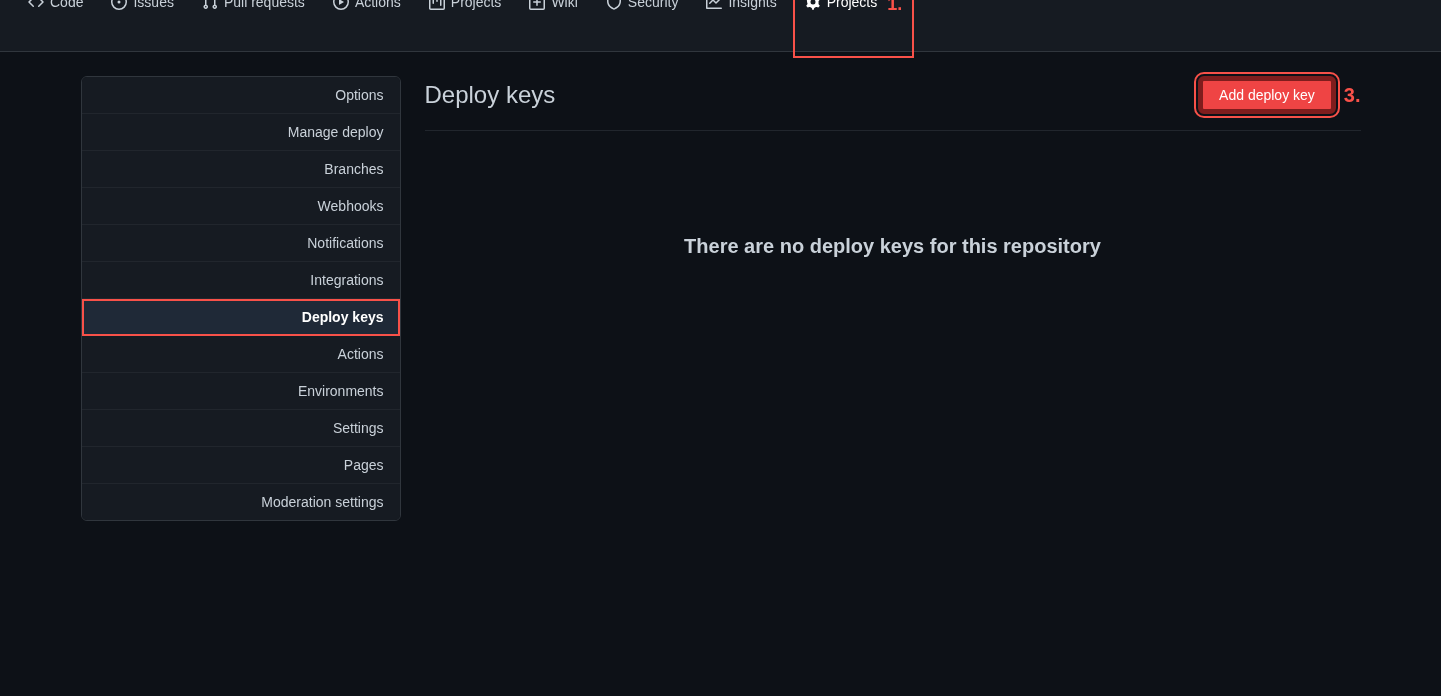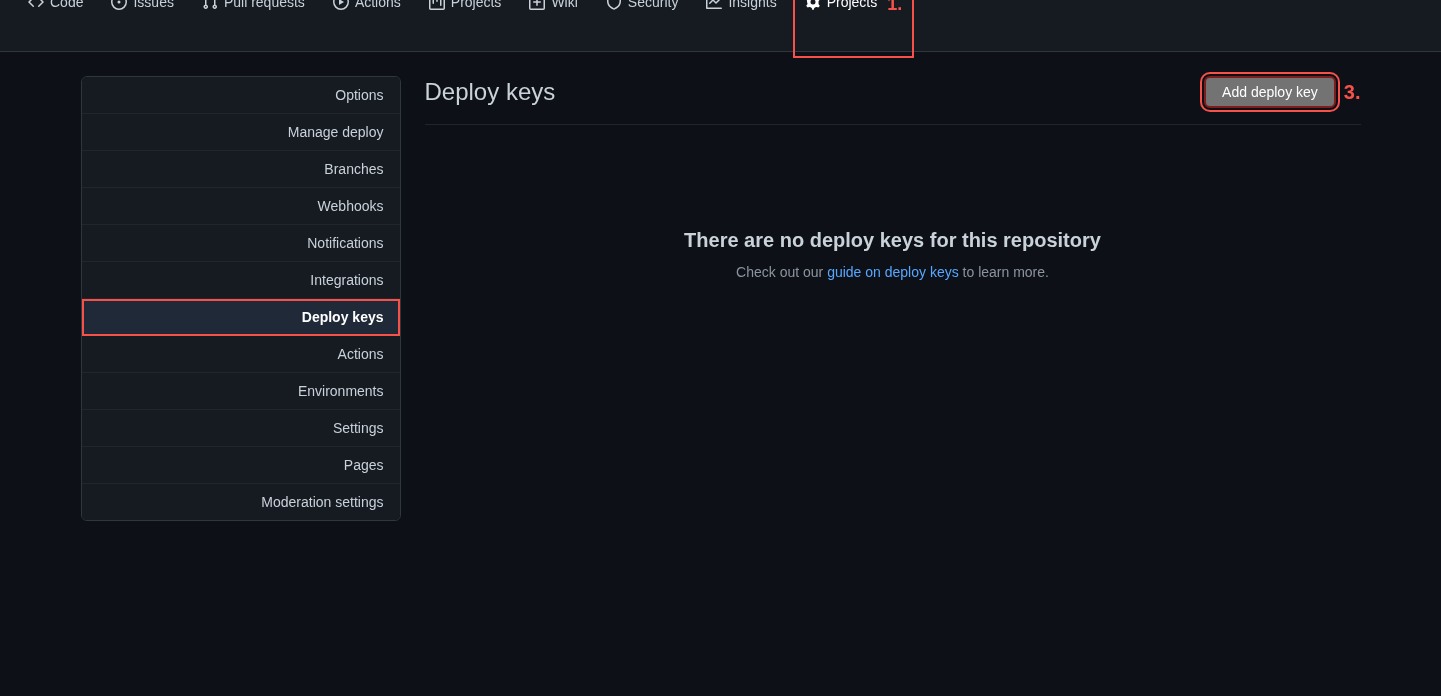--- a/index.html
+++ b/index.html
@@ -108,23 +108,23 @@
       padding-bottom: 16px;
       border-bottom: 1px solid #21262d;
     }
     .page-title {
       font-size: 24px;
       font-weight: 400;
       color: #c9d1d9;
     }
 
     .add-btn {
-      background-color: #737373;
+      background-color: #ef4444;
       color: #fff;
-      border: 2px solid #7f1d1d;
+      border: 5px solid #7f1d1d;
       border-radius: 6px;
       padding: 6px 16px;
       font-size: 14px;
       cursor: pointer;
       font-weight: 500;
       outline: 2px solid #f85149;
       outline-offset: 2px;
     }
 
     .empty-state {
@@ -278,19 +278,16 @@
     <div class="page-header">
       <h1 class="page-title">Deploy keys</h1>
       <div style="display:flex;align-items:center;gap:8px;">
         <button class="add-btn">Add deploy key</button>
         <span style="color:#f85149;font-weight:bold;font-size:20px;">3.</span>
       </div>
     </div>
 
     <div class="empty-state">
       <p class="empty-state-title">There are no deploy keys for this repository</p>
-      <p class="empty-state-desc">
-        <span>Check out our </span><a href="#">guide on deploy keys</a><span> to learn more.</span>
-      </p>
     </div>
   </main>
 
 </div>
 
 </body></html>

